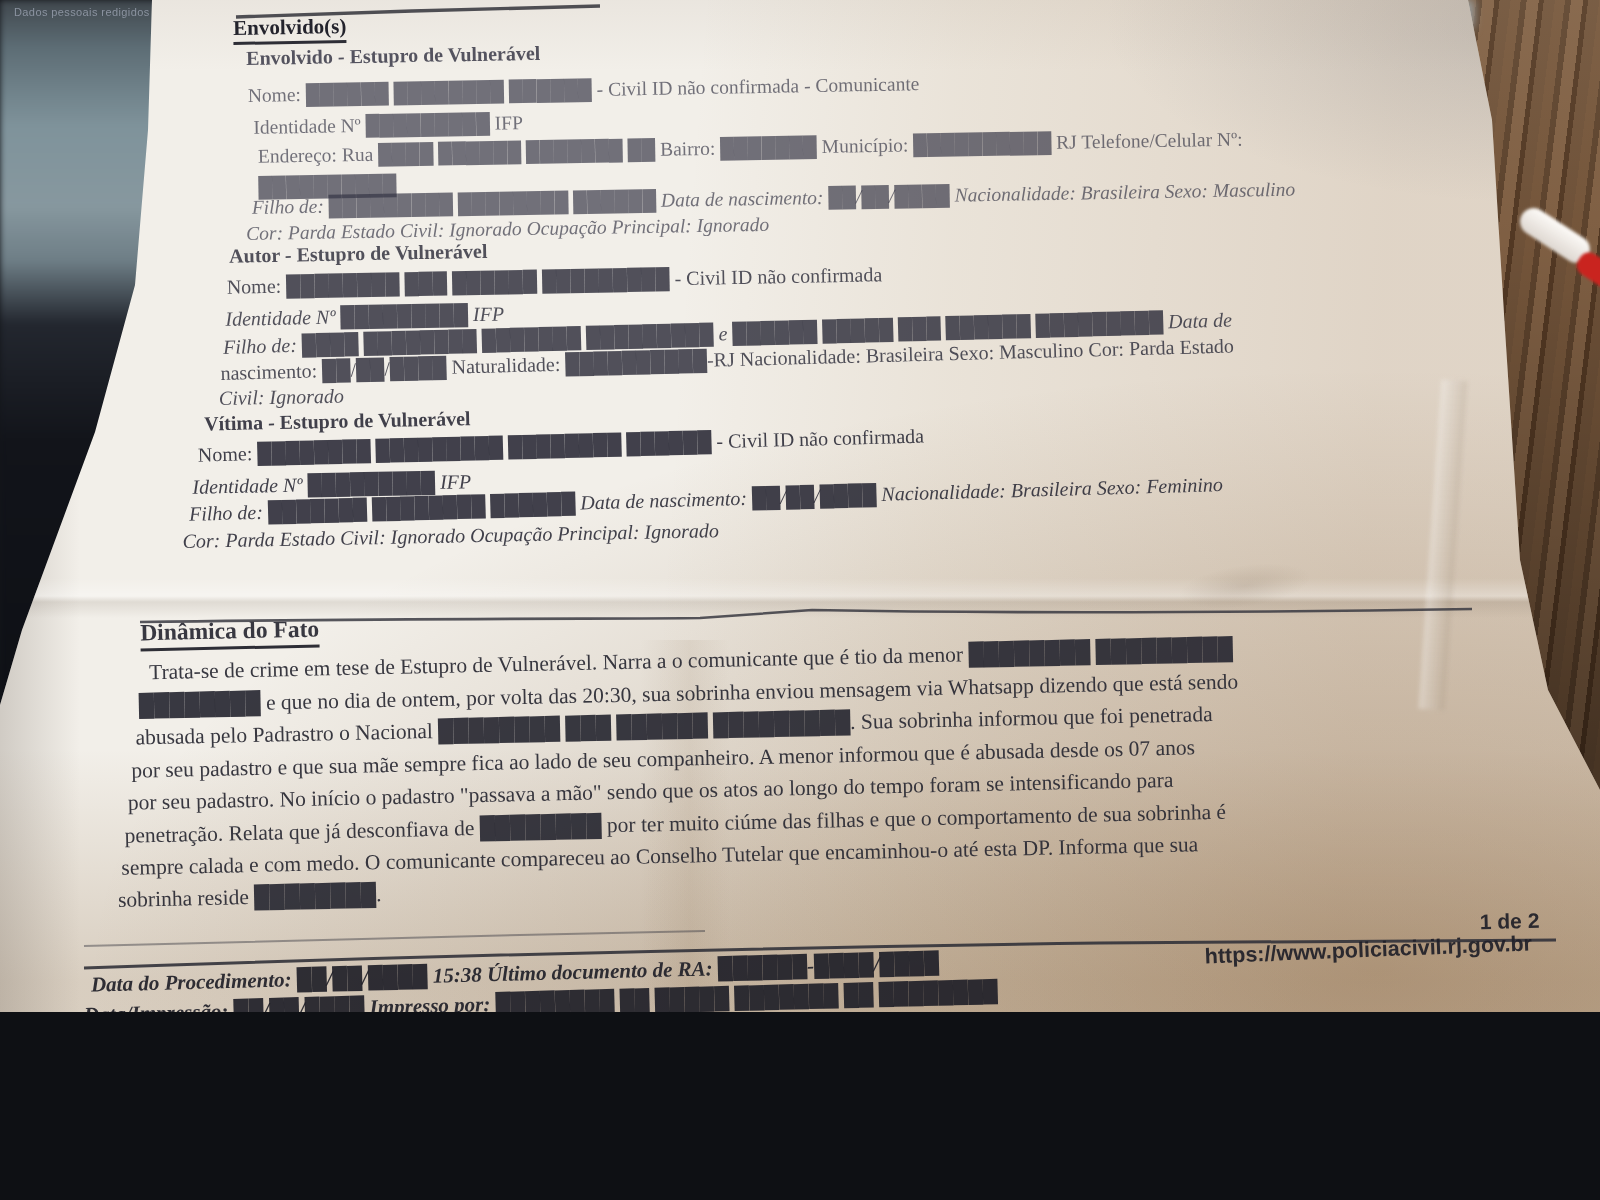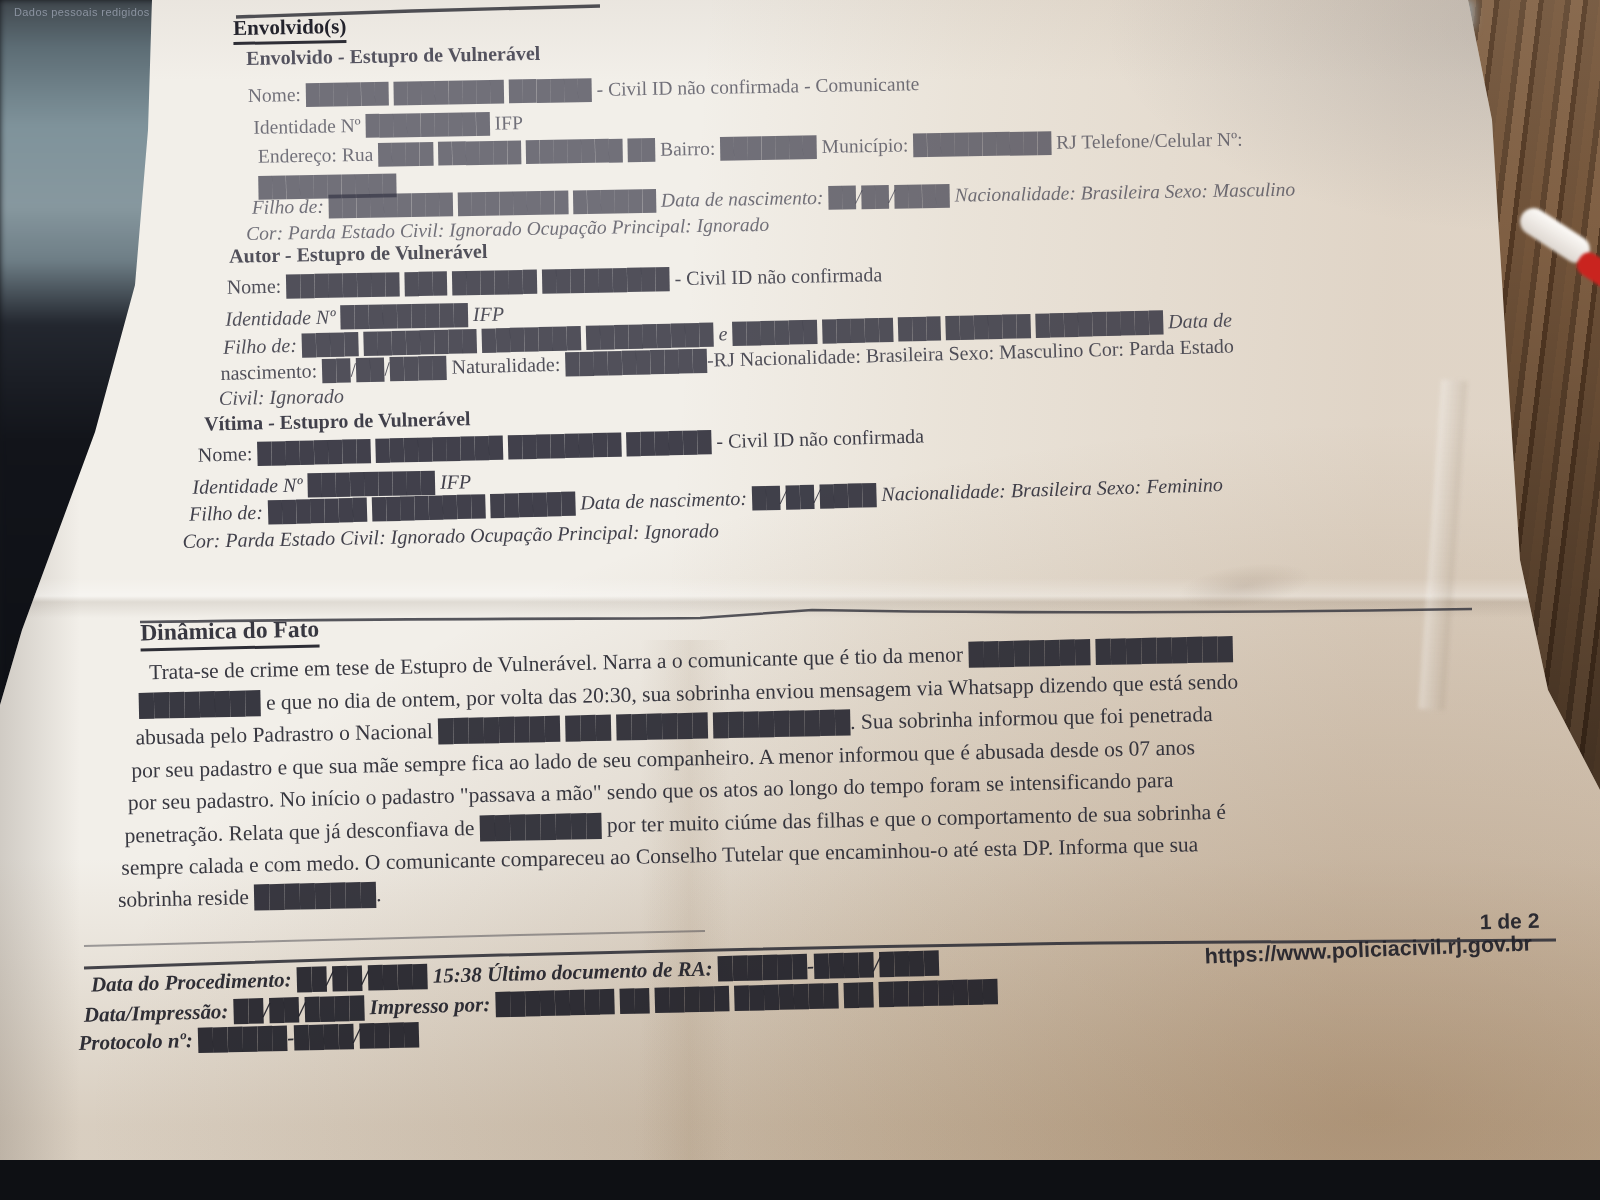--- a/index.html
+++ b/index.html
@@ -1,16 +1,16 @@
 <!DOCTYPE html>
 <html><head>
 <meta charset="utf-8">
 <style>
   html,body{margin:0;padding:0;background:#0e1014;}
-  .stage{position:relative;width:1600px;height:1160px;overflow:hidden;background:#14161b;
+  .stage{position:relative;width:1600px;height:1012px;overflow:hidden;background:#14161b;
          font-family:"Liberation Serif",serif;}
 
   
   .bg-left{position:absolute;left:0;top:0;width:195px;height:790px;
     background:linear-gradient(180deg,#40474d 0%,#5d6d75 6%,#7f939b 16%,#87989f 26%,#6e7e86 33%,
                #23272f 41%,#12141a 56%,#0d0f14 100%);
     filter:blur(3px);}
   .wood{position:absolute;right:0;top:0;width:178px;height:800px;
     background:repeating-linear-gradient(97deg,#74553a 0 10px,#5c422c 10px 16px,#7f5f43 16px 28px,
                #523823 28px 33px,#6e5138 33px 44px);}

